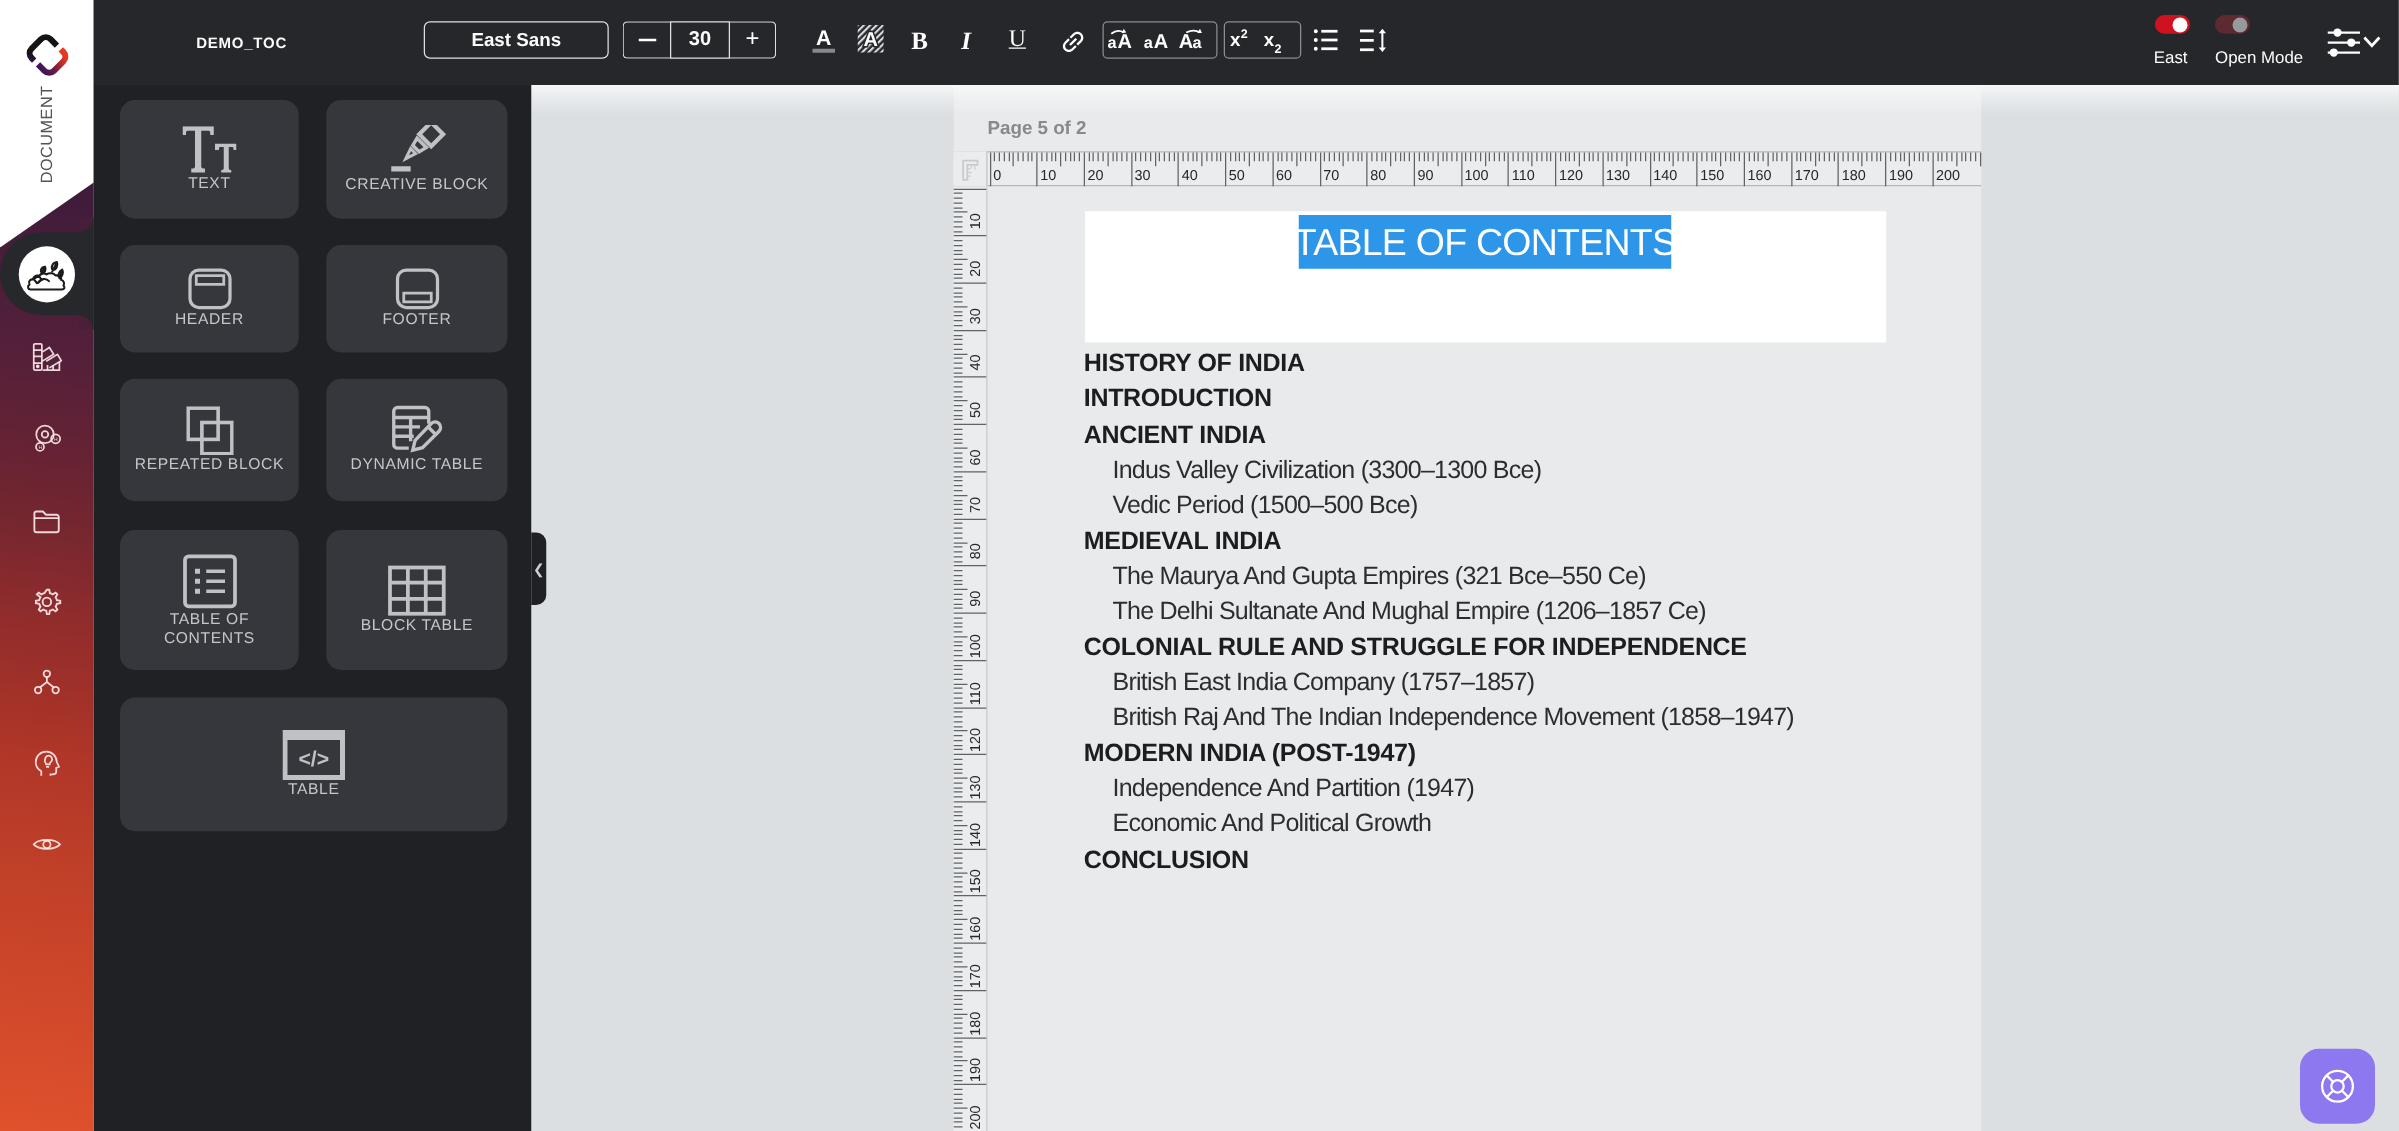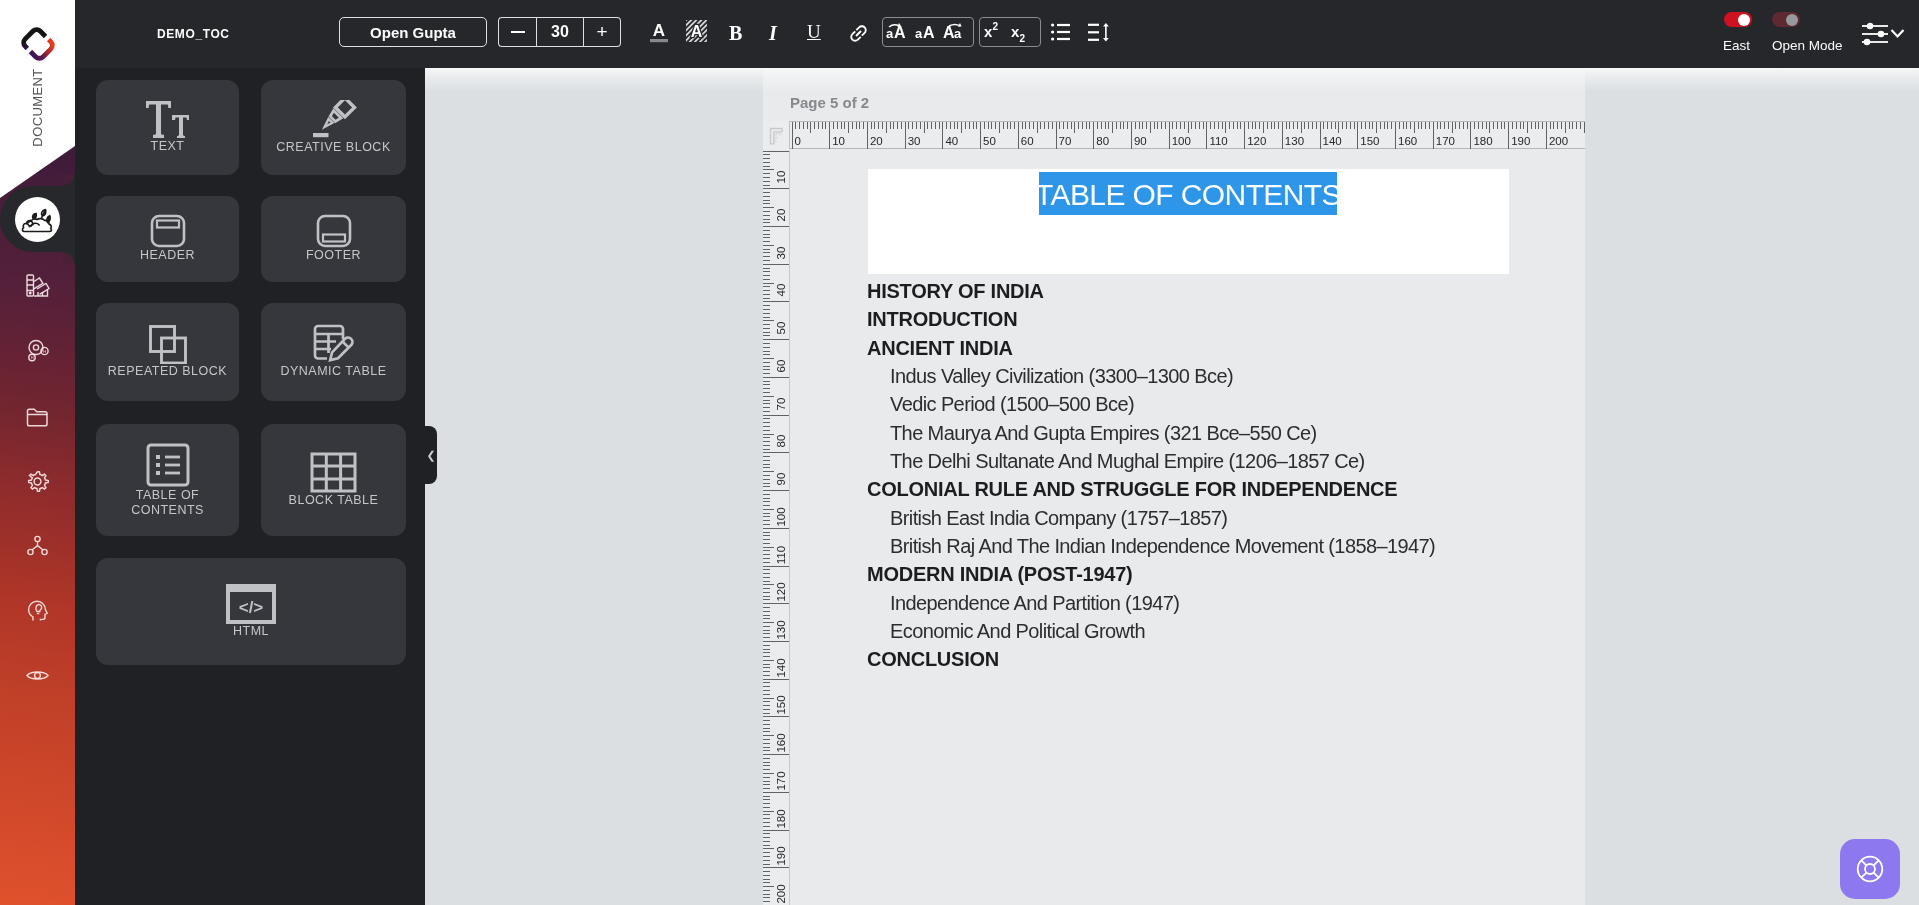--- a/index.html
+++ b/index.html
@@ -530,33 +530,34 @@
     <div class="vnum" style="top:738.00px;">200</div>
   </div>
 <div id="whiteblock"></div>
 <div id="selrect">TABLE OF CONTENTS</div>
 <div id="toc">
     <div class="h">HISTORY OF INDIA</div>
     <div class="h">INTRODUCTION</div>
     <div class="h">ANCIENT INDIA</div>
     <div class="i">Indus Valley Civilization (3300–1300 Bce)</div>
     <div class="i">Vedic Period (1500–500 Bce)</div>
+    <div class="h">MEDIEVAL INDIA</div>
     <div class="i">The Maurya And Gupta Empires (321 Bce–550 Ce)</div>
     <div class="i">The Delhi Sultanate And Mughal Empire (1206–1857 Ce)</div>
     <div class="h">COLONIAL RULE AND STRUGGLE FOR INDEPENDENCE</div>
     <div class="i">British East India Company (1757–1857)</div>
     <div class="i">British Raj And The Indian Independence Movement (1858–1947)</div>
     <div class="h">MODERN INDIA (POST-1947)</div>
     <div class="i">Independence And Partition (1947)</div>
     <div class="i">Economic And Political Growth</div>
     <div class="h">CONCLUSION</div>
   </div>
 <div id="topbar">
 <div class="ttl">DEMO_TOC</div>
-<div class="tbtn" id="fontbtn">Open Gupta</div>
+<div class="tbtn" id="fontbtn">East Sans</div>
 <div class="tbtn" id="minusbtn">
       <span style="display:block;width:14px;height:2.4px;background:#fff;"></span>
     </div>
 <div class="tbtn" id="sizebox">30</div>
 <div class="tbtn" id="plusbtn">+</div>
 <svg class="icon" style="left:573px;top:20px;" width="22" height="26" viewBox="0 0 22 26">
 <text x="11" y="16" font-family="Liberation Sans" font-size="17" font-weight="bold" fill="#fff" text-anchor="middle">A</text>
 <rect x="2" y="19" width="18" height="3.2" fill="#87898c"></rect>
     </svg>
 <svg class="icon" style="left:611px;top:19px;" width="21" height="24" viewBox="0 0 21 24">
@@ -725,21 +726,21 @@
 </g>
     </svg>
     <div class="lbl">BLOCK TABLE</div>
   </div>
 <div class="card" style="left:96px;top:558px;width:310px;height:107px;">
     <svg width="50" height="40" viewBox="0 0 50 40">
 <rect x="0" y="0" width="50" height="40" fill="#c0c1c4"></rect>
 <rect x="4" y="8" width="42" height="28" fill="#35373c"></rect>
 <text x="25" y="29" font-size="17" font-weight="bold" fill="#c0c1c4" text-anchor="middle" font-family="Liberation Sans">&lt;/&gt;</text>
     </svg>
-    <div class="lbl">HTML</div>
+    <div class="lbl">TABLE</div>
   </div>
 <div id="sidebar"></div>
 <div id="blob"></div>
 <div class="fillet" id="fillettop"></div>
 <div class="fillet" id="filletbot"></div>
 <div id="sbwhite"></div>
 <svg class="abs" style="left:19px;top:25px;" width="38" height="38" viewBox="0 0 36 36">
 <defs>
 <linearGradient id="lgA" gradientUnits="userSpaceOnUse" x1="21" y1="5" x2="5" y2="13.5">
 <stop offset="0.72" stop-color="#141414"></stop>

